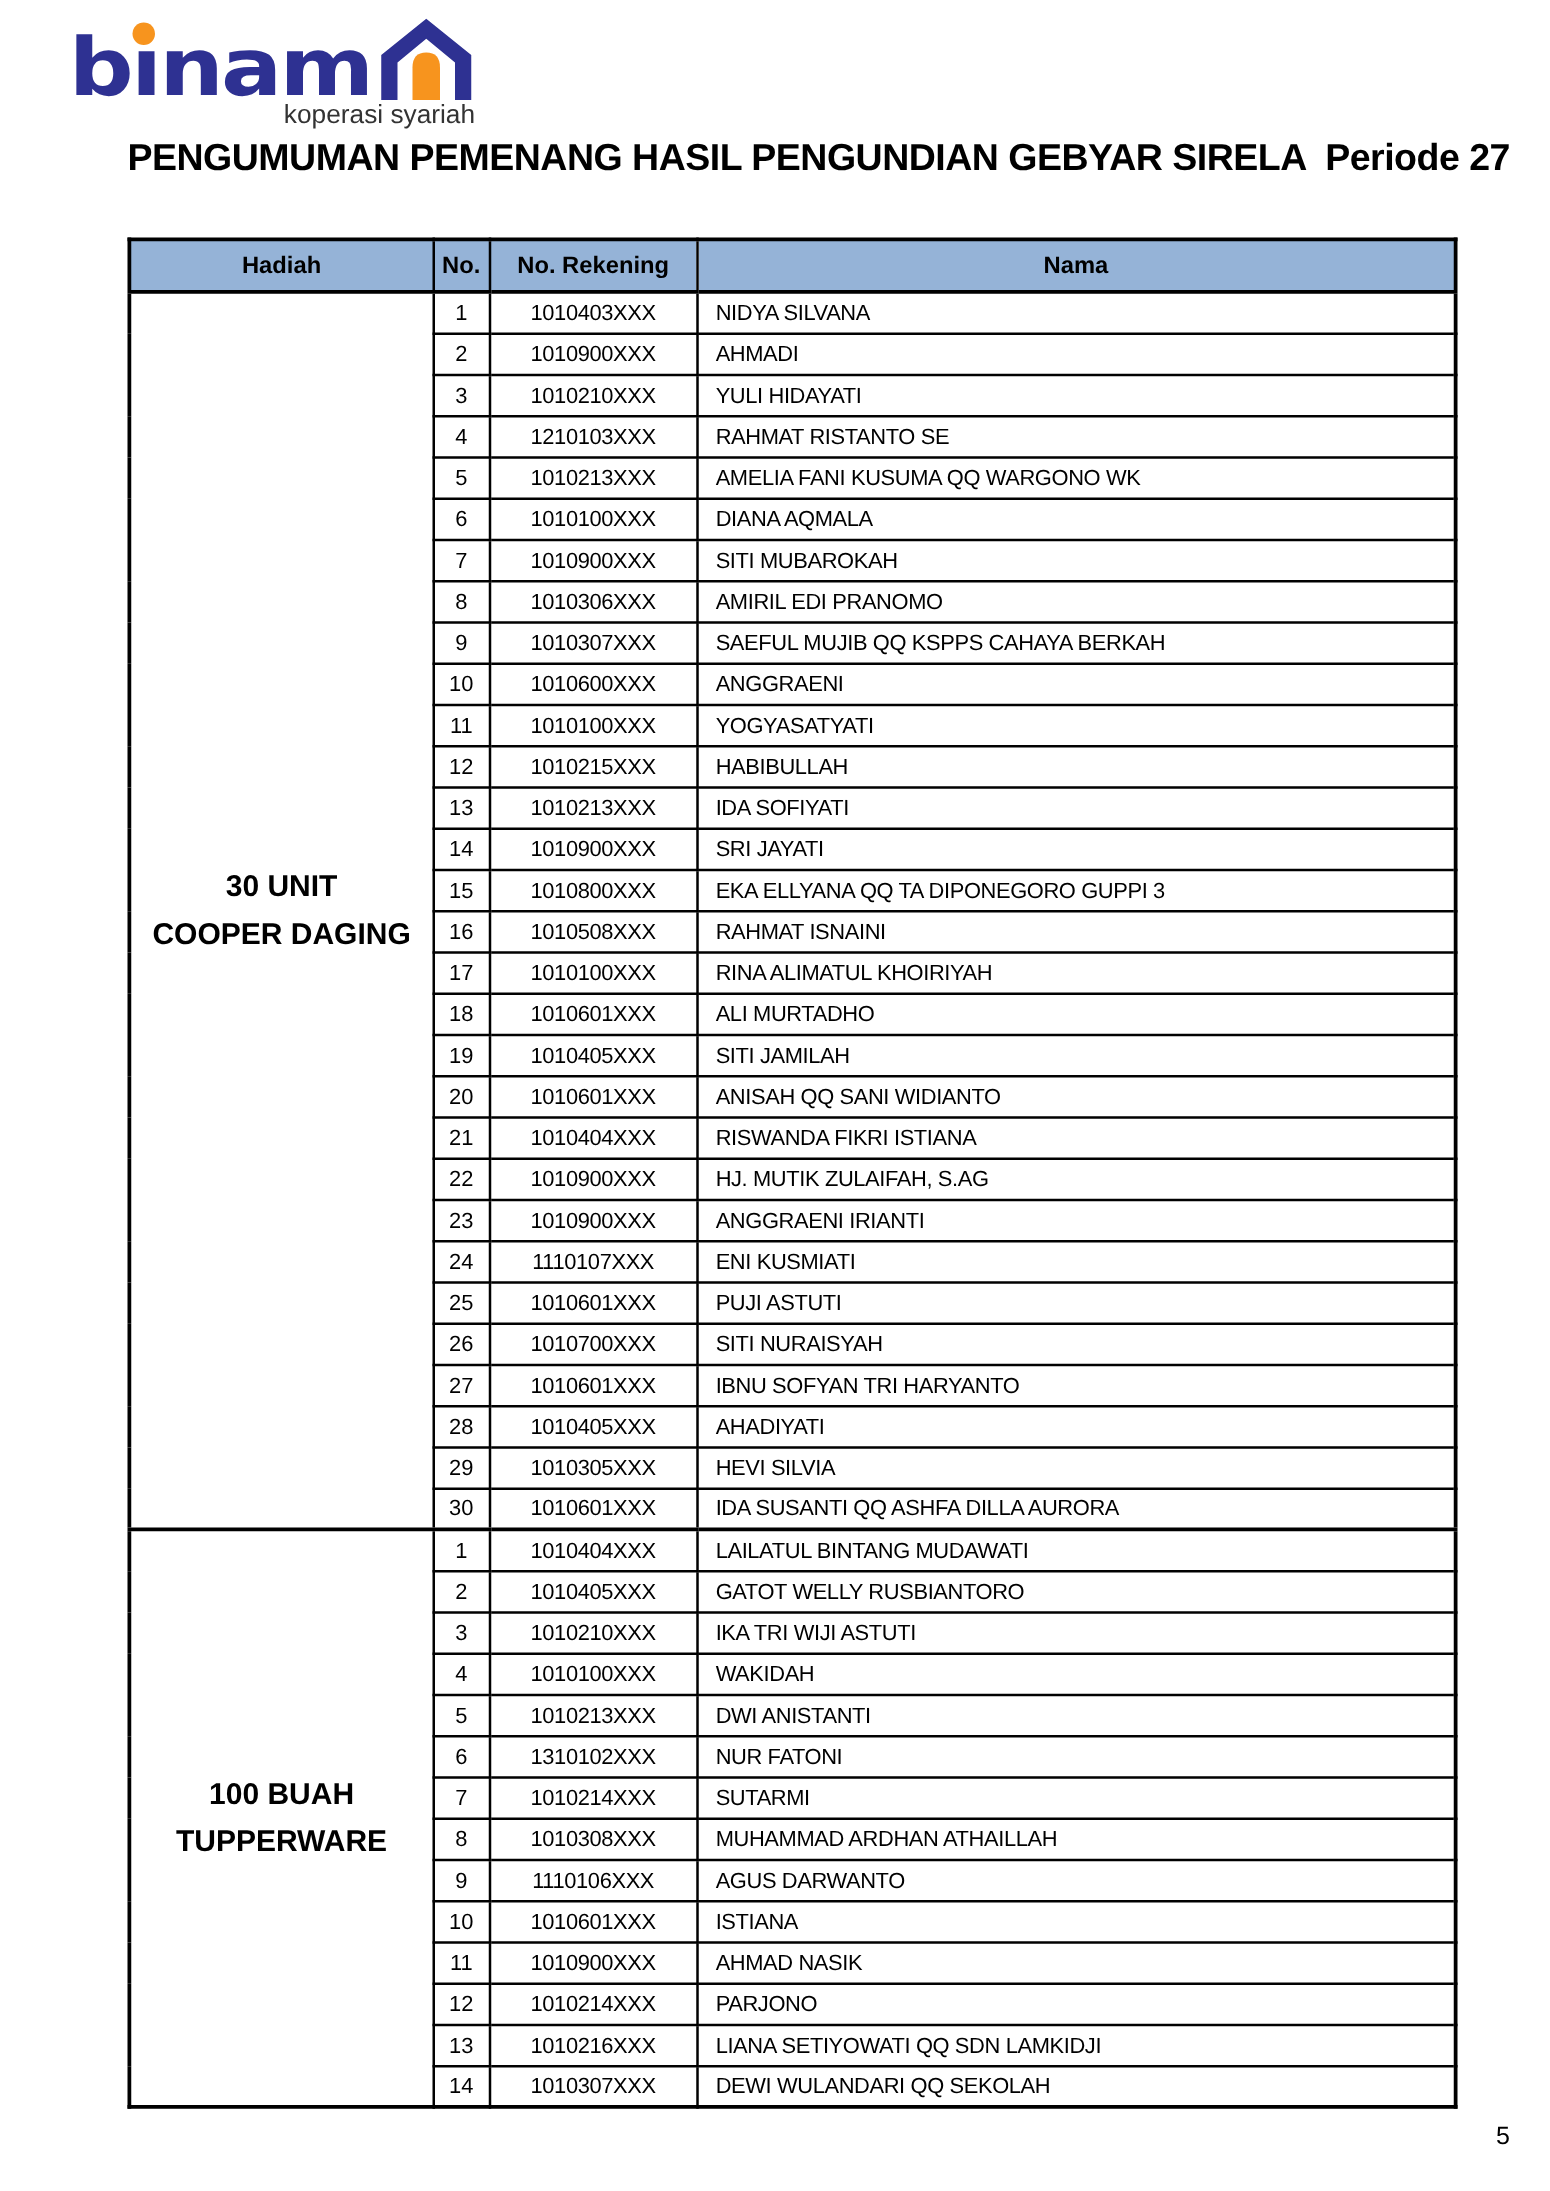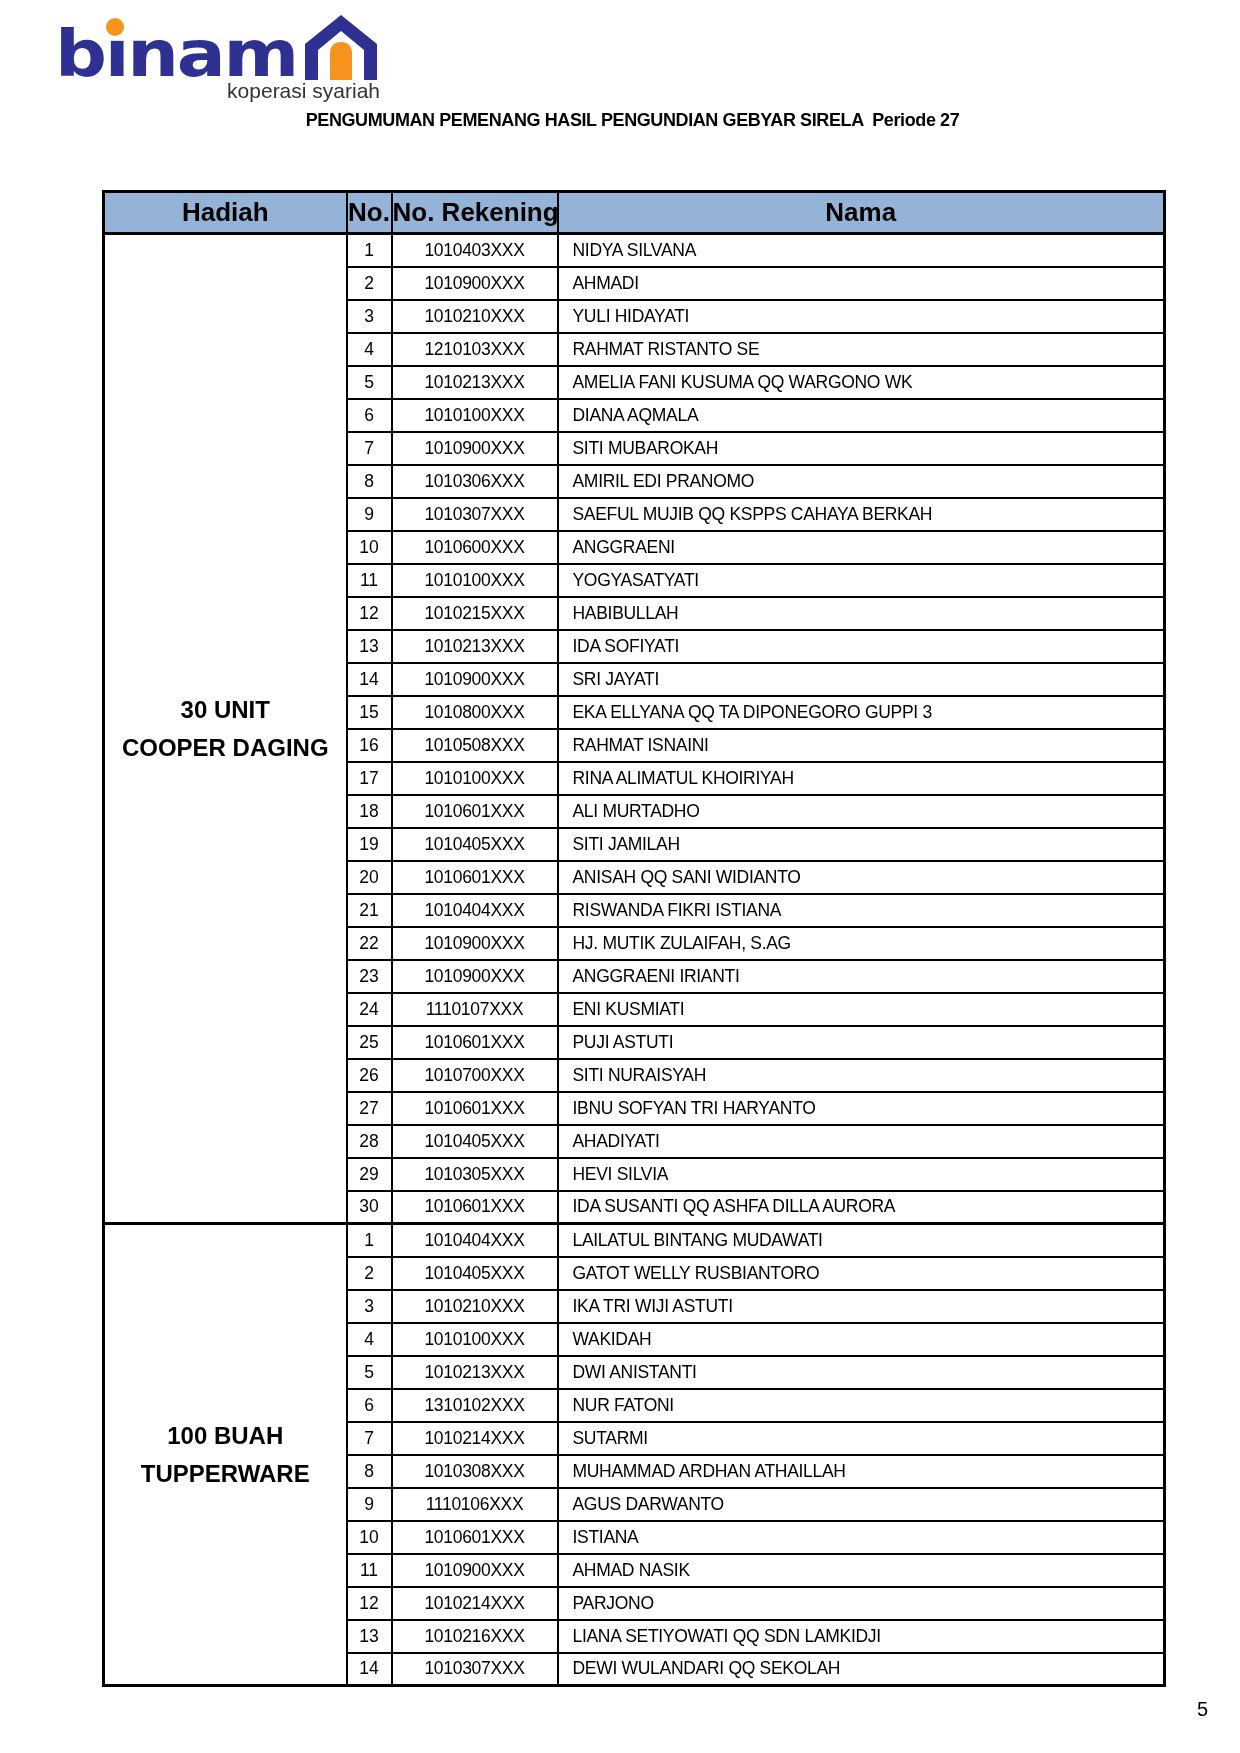--- a/index.html
+++ b/index.html
@@ -17,21 +17,21 @@
     width: 330px; height: 92px;
   }
   .logo-svg { display: block; }
 
   
   .doc-title {
     position: absolute;
     left: 102px; top: 110px; width: 1061px;
     text-align: center;
     font-weight: bold;
-    font-size: 18px;
+    font-size: 30px;
     letter-spacing: -0.4px;
     white-space: pre;
   }
 
   
   .winners-table {
     position: absolute;
     left: 102px; top: 190px;
     width: 1061px;
     border-collapse: collapse;
@@ -39,21 +39,21 @@
   }
   .winners-table th, .winners-table td {
     border: 2px solid #000;
     overflow: hidden;
     white-space: nowrap;
   }
   .winners-table { border: 3px solid #000; }
   .winners-table thead th {
     background: #95b3d7;
     font-weight: bold;
-    font-size: 26px;
+    font-size: 19px;
     height: 42px;
     text-align: center;
     border-bottom: 3px solid #000;
   }
   .winners-table td { height: 33px; font-size: 17.5px; }
   td.cell-no  { text-align: center; }
   td.cell-rek { text-align: center; letter-spacing: -0.3px; }
   td.cell-nama { text-align: left; padding-left: 14px; letter-spacing: -0.3px; }
   td.prize {
     text-align: center;

